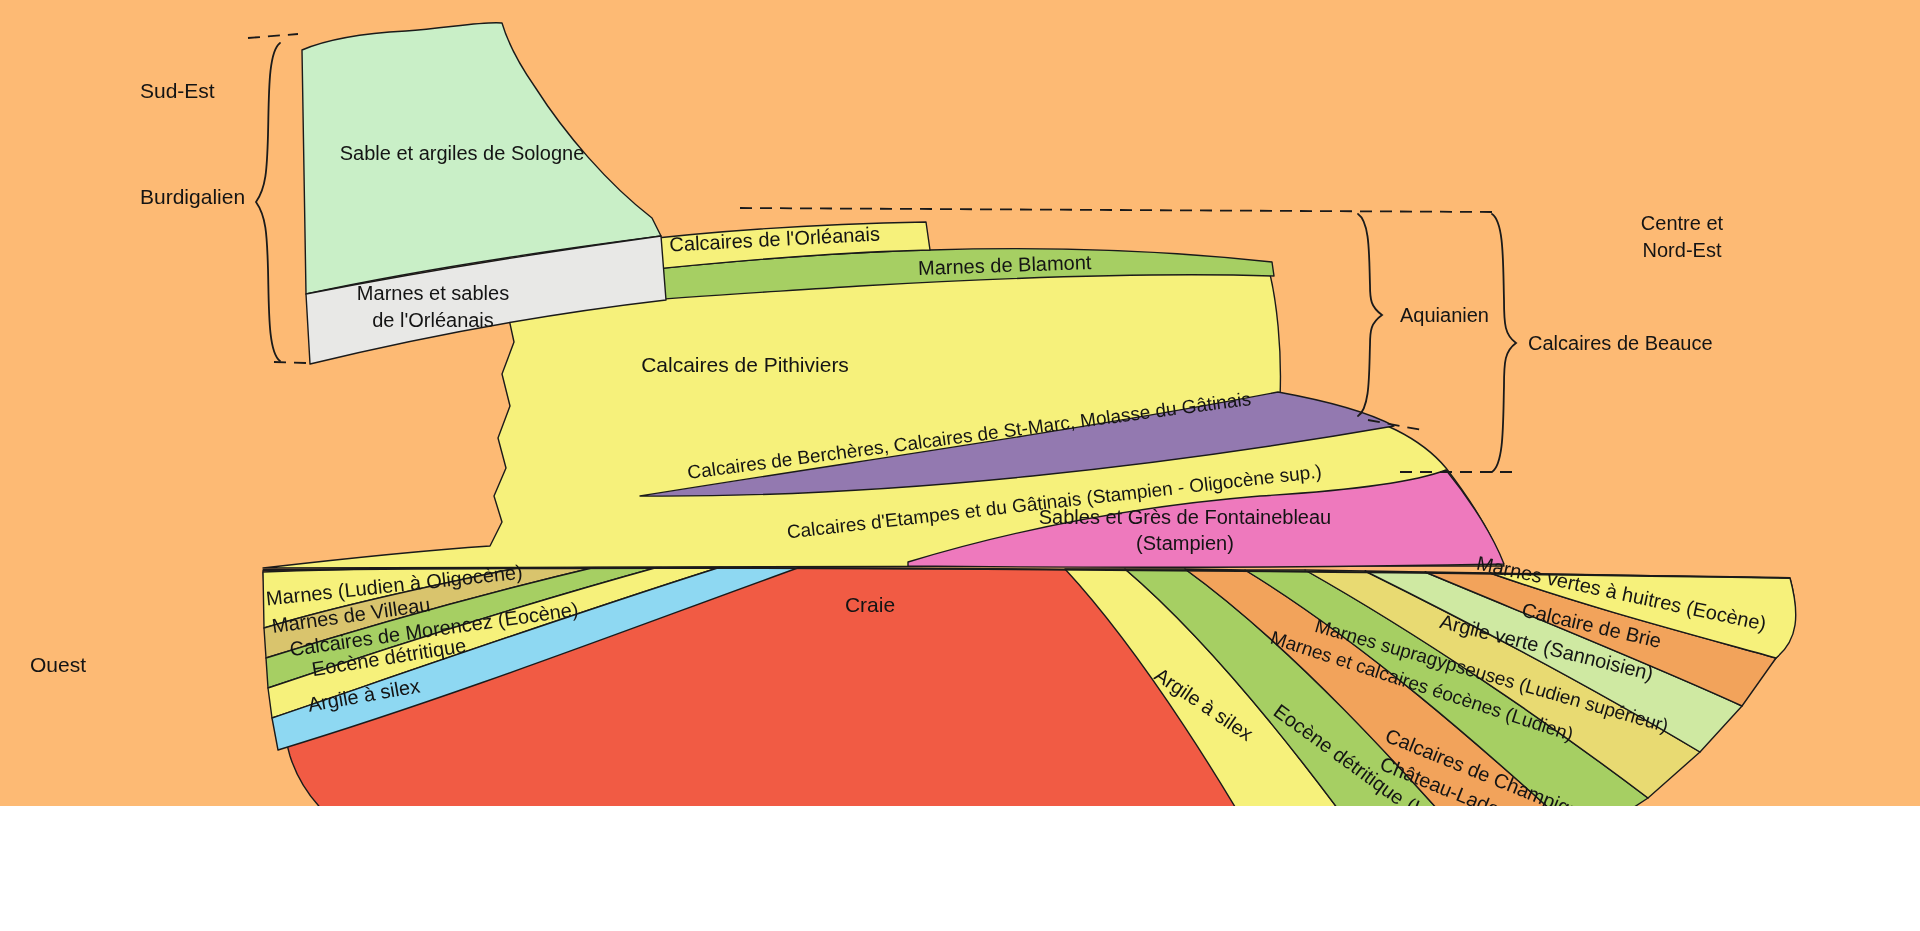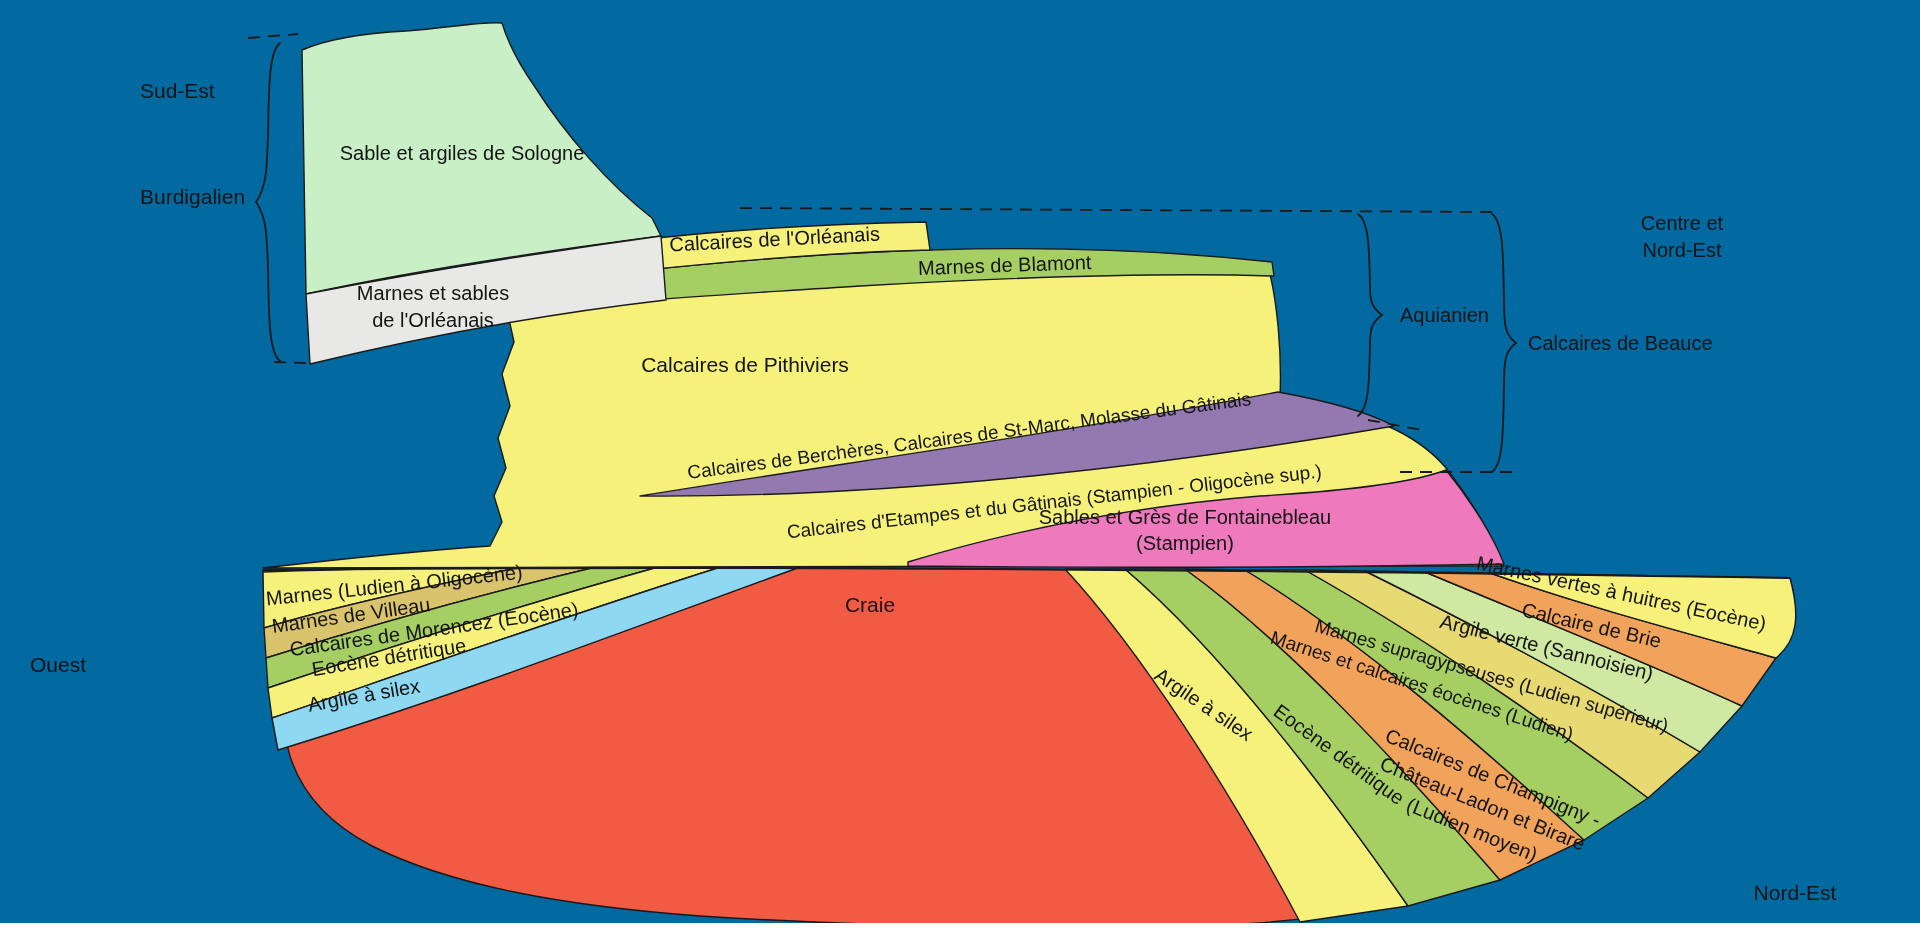--- a/index.html
+++ b/index.html
@@ -1,16 +1,16 @@
 <!DOCTYPE html>
 <html><head>
 <meta charset="utf-8">
 <style>
   html,body{margin:0;padding:0;background:#ffffff;}
-  #stage{position:relative;width:1920px;height:923px;background:#0369a1;overflow:hidden;}
+  #stage{position:relative;width:1920px;height:806px;background:#fdba74;overflow:hidden;}
   svg{display:block;}
   .layer{stroke:#1a1a1a;stroke-width:1.4;stroke-linejoin:round;}
   .brace{fill:none;stroke:#1a1a1a;stroke-width:1.8;stroke-linecap:round;}
   .dashed{fill:none;stroke:#1a1a1a;stroke-width:1.8;stroke-dasharray:12 8;}
   .uncline{fill:none;stroke:#1a1a1a;stroke-width:2;}
   text{font-family:"Liberation Sans","DejaVu Sans",sans-serif;fill:#141414;}
   .t21{font-size:21px;}
   .t20{font-size:20px;}
   .t19{font-size:19px;}
   .mid{text-anchor:middle;}

